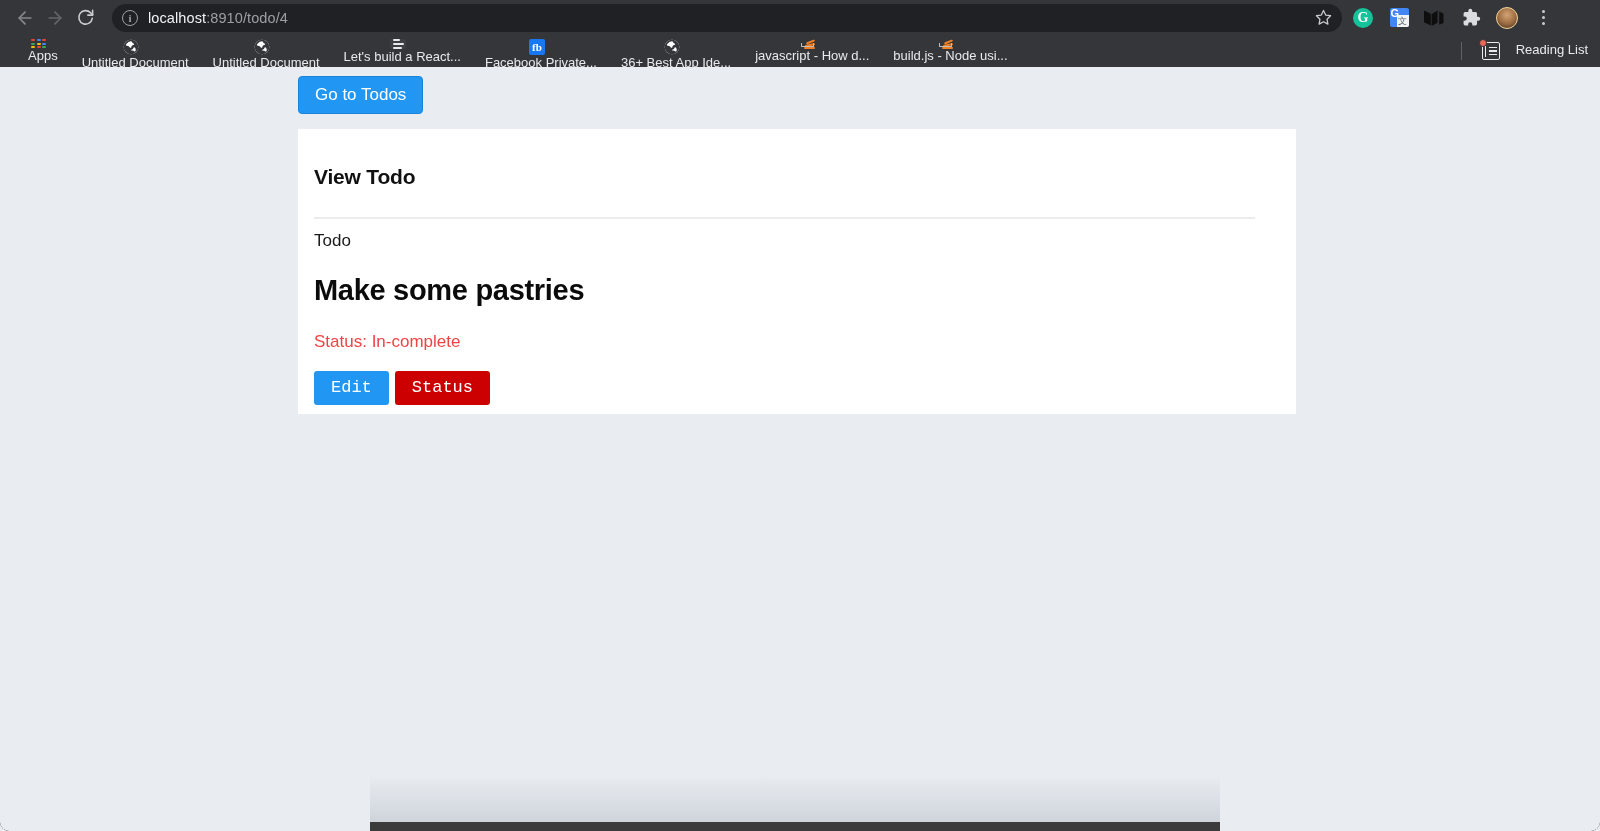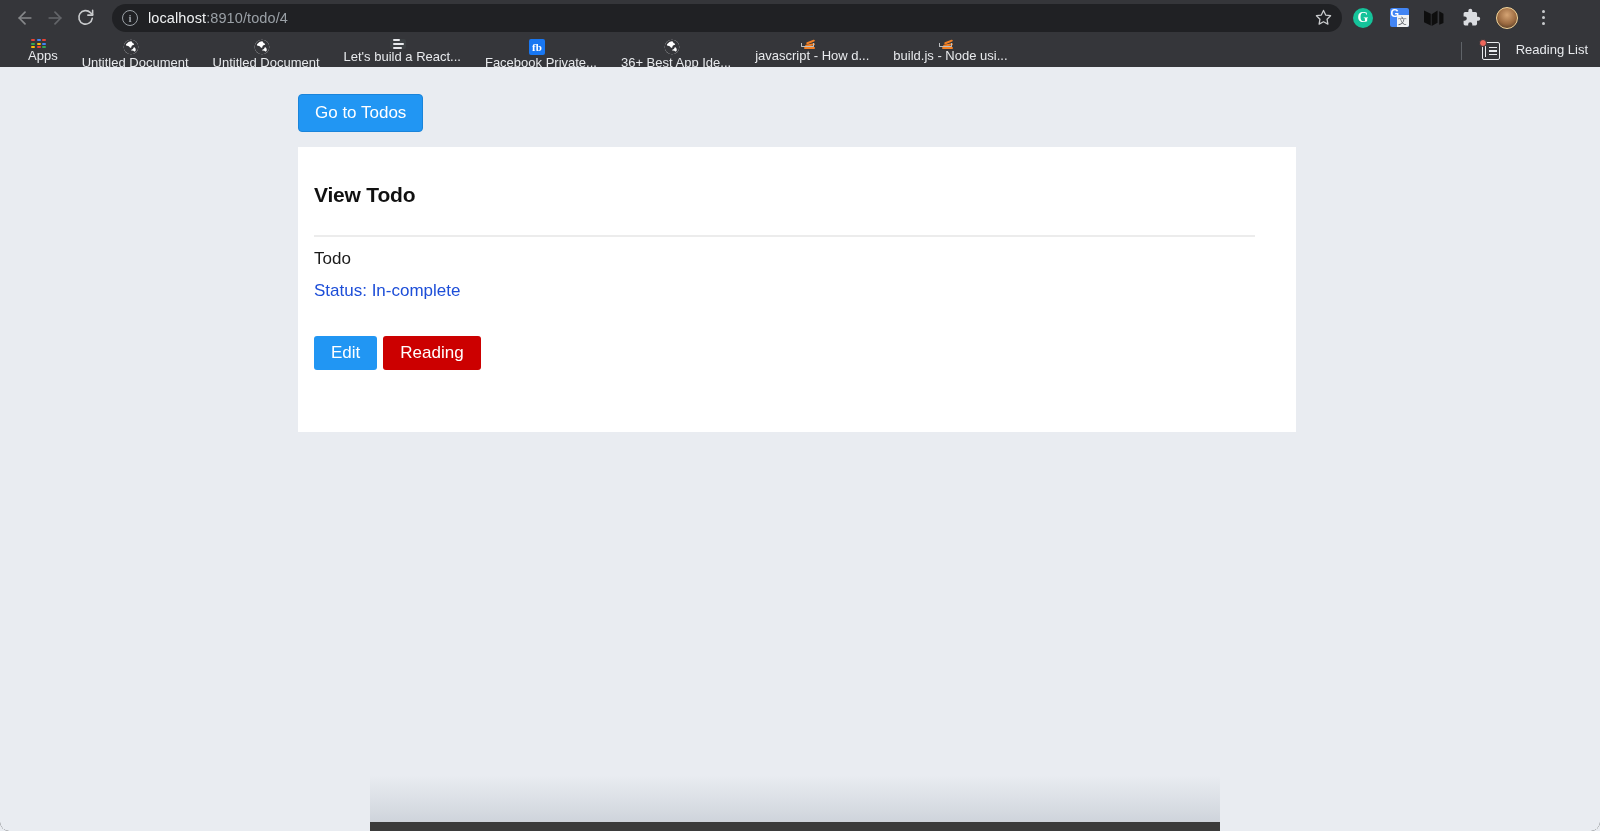--- a/index.html
+++ b/index.html
@@ -238,21 +238,21 @@
   
   .page {
     flex: 1;
     background: #e9ecf1;
     position: relative;
     overflow: hidden;
   }
 
   .content-wrap {
     margin-left: 298px;
-    padding-top: 27px;
+    padding-top: 9px;
     width: 915px;
   }
 
   .go-todos-btn {
     display: inline-block;
     background: #2196f3;
     border: 1px solid #1a84da;
     border-radius: 4px;
     color: #fff;
     font-size: 17px;
@@ -293,40 +293,39 @@
 
   .todo-name {
     margin-top: 23px;
     font-size: 29px;
     font-weight: bold;
     color: #0b0b0b;
     letter-spacing: -.3px;
   }
 
   .todo-status {
-    margin-top: 12px;
+    margin-top: 25px;
     font-size: 17px;
-    color: #1d4ed8;
+    color: #ef4444;
   }
 
   .btn-row {
     margin-top: 19px;
     display: flex;
     gap: 6px;
   }
   .btn {
     border: none;
     border-radius: 3px;
     color: #fff;
     font-size: 17px;
-    font-family: Liberation Sans, sans-serif;
+    font-family: Liberation Mono, monospace;
     padding: 8px 17px 9px;
     cursor: pointer;
     line-height: 1;
-    margin-top: 16px;
   }
   .btn-edit { background: #2196f3; }
   .btn-delete { background: #cc0000; }
 
   
   .win-bottom {
     position: absolute;
     left: 0; right: 0; bottom: 0;
     height: 20px;
     pointer-events: none;
@@ -524,24 +523,25 @@
 
   <div class="page">
     <div class="content-wrap">
 
       <button class="go-todos-btn">Go to Todos</button>
 
       <div class="card">
         <div class="card-title">View Todo</div>
         <div class="divider"></div>
         <div class="todo-label">Todo</div>
+        <div class="todo-name">Make some pastries</div>
         <div class="todo-status">Status: In-complete</div>
         <div class="btn-row">
           <button class="btn btn-edit">Edit</button>
-          <button class="btn btn-delete">Reading</button>
+          <button class="btn btn-delete">Status</button>
         </div>
       </div>
 
     </div>
 
     <div class="dock-blur"></div>
     <div class="win-bottom">
       <div class="win-edge"></div>
       <div class="dock-strip"></div>
     </div>

